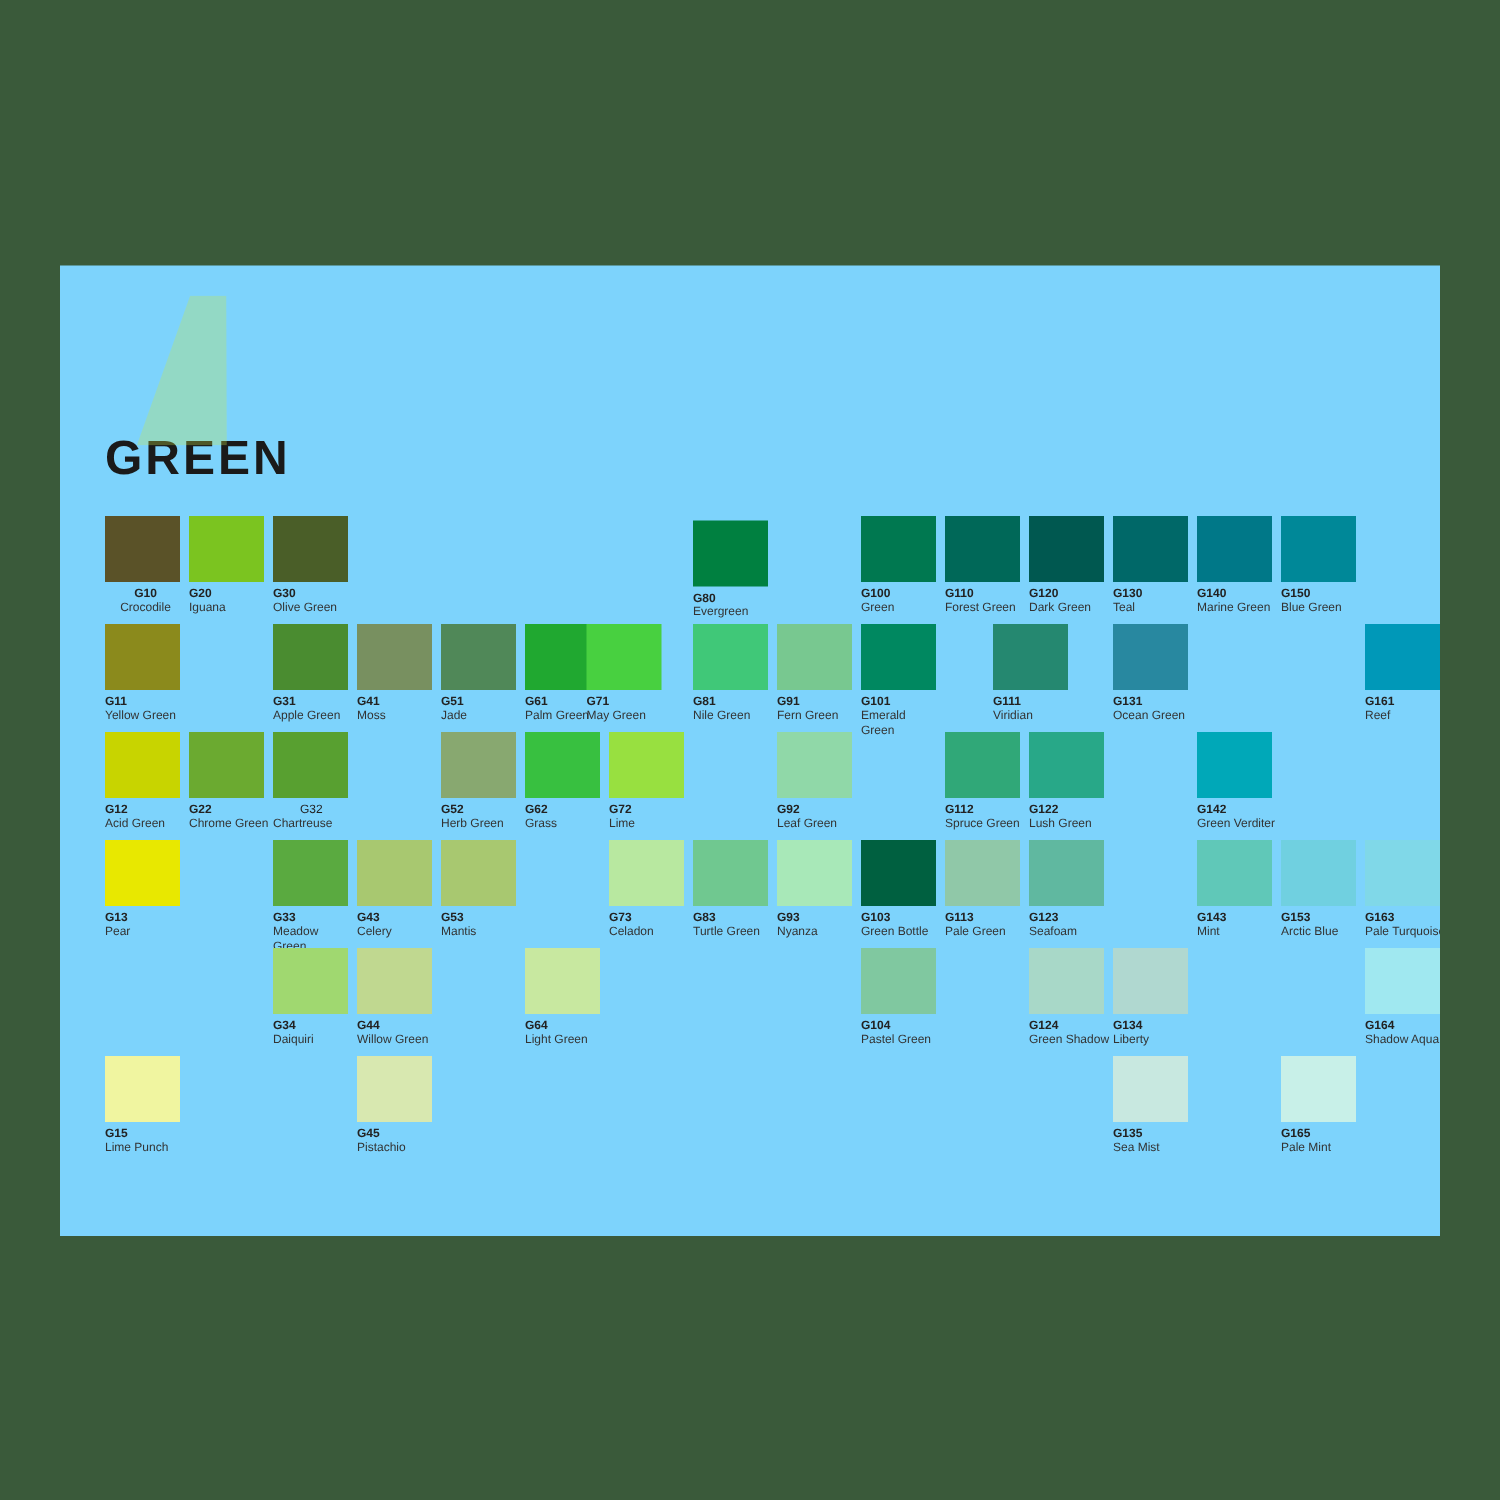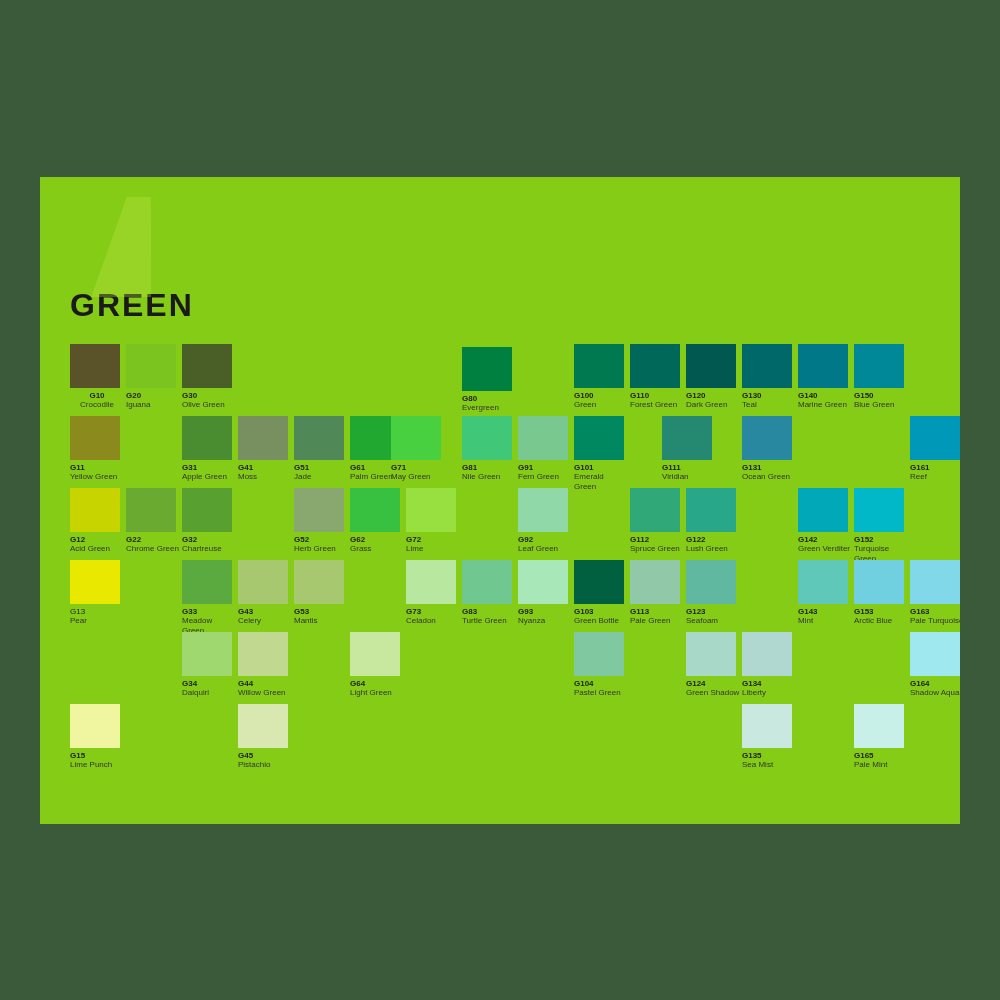--- a/index.html
+++ b/index.html
@@ -6,21 +6,21 @@
     body {
       width: 1000px;
       height: 1000px;
       background: #3a5a3a;
       display: flex;
       align-items: center;
       justify-content: center;
       font-family: Arial, sans-serif;
     }
     .card {
-      background: #84cc16;
+      background: #7dd3fc;
       width: 920px;
       min-height: 580px;
       padding: 30px 30px 30px 30px;
       position: relative;
       overflow: hidden;
     }
     .watermark {
       position: absolute;
       top: 20px;
       left: 60px;
@@ -66,21 +66,21 @@
         <div style="font-size: 8px; font-weight: bold; color: rgb(34, 34, 34); line-height: 1.2;">G11</div>
         <div style="font-size: 8px; color: rgb(51, 51, 51); line-height: 1.2; max-width: 54px;">Yellow Green</div>
       </div>
       <div style="position: absolute; left: 0px; top: 144px; width: 54px;">
         <div style="width: 50px; height: 44px; background-color: rgb(200, 212, 0); margin-bottom: 3px;"></div>
         <div style="font-size: 8px; font-weight: bold; color: rgb(34, 34, 34); line-height: 1.2;">G12</div>
         <div style="font-size: 8px; color: rgb(51, 51, 51); line-height: 1.2; max-width: 54px;">Acid Green</div>
       </div>
       <div style="position: absolute; left: 0px; top: 216px; width: 54px;">
         <div style="width: 50px; height: 44px; background-color: rgb(232, 232, 0); margin-bottom: 3px;"></div>
-        <div style="font-size: 8px; font-weight: normal; color: rgb(34, 34, 34); line-height: 1.2;">G13</div>
+        <div style="font-size: 8px; font-weight: bold; color: rgb(34, 34, 34); line-height: 1.2;">G13</div>
         <div style="font-size: 8px; color: rgb(51, 51, 51); line-height: 1.2; max-width: 54px;">Pear</div>
       </div>
       <div style="position: absolute; left: 0px; top: 360px; width: 54px;">
         <div style="width: 50px; height: 44px; background-color: rgb(240, 245, 160); margin-bottom: 3px;"></div>
         <div style="font-size: 8px; font-weight: bold; color: rgb(34, 34, 34); line-height: 1.2;">G15</div>
         <div style="font-size: 8px; color: rgb(51, 51, 51); line-height: 1.2; max-width: 54px;">Lime Punch</div>
       </div>
       <div style="position: absolute; left: 56px; top: 0px; width: 54px;">
         <div style="width: 50px; height: 44px; background-color: rgb(123, 196, 32); margin-bottom: 3px;"></div>
         <div style="font-size: 8px; font-weight: bold; color: rgb(34, 34, 34); line-height: 1.2;">G20</div>
@@ -96,21 +96,21 @@
         <div style="font-size: 8px; font-weight: bold; color: rgb(34, 34, 34); line-height: 1.2;">G30</div>
         <div style="font-size: 8px; color: rgb(51, 51, 51); line-height: 1.2; max-width: 54px;">Olive Green</div>
       </div>
       <div style="position: absolute; left: 112px; top: 72px; width: 54px;">
         <div style="width: 50px; height: 44px; background-color: rgb(74, 140, 48); margin-bottom: 3px;"></div>
         <div style="font-size: 8px; font-weight: bold; color: rgb(34, 34, 34); line-height: 1.2;">G31</div>
         <div style="font-size: 8px; color: rgb(51, 51, 51); line-height: 1.2; max-width: 54px;">Apple Green</div>
       </div>
       <div style="position: absolute; left: 112px; top: 144px; width: 54px;">
         <div style="width: 50px; height: 44px; background-color: rgb(88, 160, 48); margin-bottom: 3px;"></div>
-        <div style="font-size: 8px; font-weight: bold; color: rgb(34, 34, 34); line-height: 1.2;">G32</div>
+        <div style="font-size: 8px; font-weight: normal; color: rgb(34, 34, 34); line-height: 1.2; margin-left: 18px;">G32</div>
         <div style="font-size: 8px; color: rgb(51, 51, 51); line-height: 1.2; max-width: 54px;">Chartreuse</div>
       </div>
       <div style="position: absolute; left: 112px; top: 216px; width: 54px;">
         <div style="width: 50px; height: 44px; background-color: rgb(90, 170, 64); margin-bottom: 3px;"></div>
         <div style="font-size: 8px; font-weight: bold; color: rgb(34, 34, 34); line-height: 1.2;">G33</div>
         <div style="font-size: 8px; color: rgb(51, 51, 51); line-height: 1.2; max-width: 54px;">Meadow Green</div>
       </div>
       <div style="position: absolute; left: 112px; top: 288px; width: 54px;">
         <div style="width: 50px; height: 44px; background-color: rgb(160, 216, 112); margin-bottom: 3px;"></div>
         <div style="font-size: 8px; font-weight: bold; color: rgb(34, 34, 34); line-height: 1.2;">G34</div>
@@ -304,25 +304,20 @@
       <div style="position: absolute; left: 728px; top: 216px; width: 54px;">
         <div style="width: 50px; height: 44px; background-color: rgb(96, 200, 184); margin-bottom: 3px;"></div>
         <div style="font-size: 8px; font-weight: bold; color: rgb(34, 34, 34); line-height: 1.2;">G143</div>
         <div style="font-size: 8px; color: rgb(51, 51, 51); line-height: 1.2; max-width: 54px;">Mint</div>
       </div>
       <div style="position: absolute; left: 784px; top: 0px; width: 54px;">
         <div style="width: 50px; height: 44px; background-color: rgb(0, 136, 152); margin-bottom: 3px;"></div>
         <div style="font-size: 8px; font-weight: bold; color: rgb(34, 34, 34); line-height: 1.2;">G150</div>
         <div style="font-size: 8px; color: rgb(51, 51, 51); line-height: 1.2; max-width: 54px;">Blue Green</div>
       </div>
-      <div style="position: absolute; left: 784px; top: 144px; width: 54px;">
-        <div style="width: 50px; height: 44px; background-color: rgb(0, 184, 200); margin-bottom: 3px;"></div>
-        <div style="font-size: 8px; font-weight: bold; color: rgb(34, 34, 34); line-height: 1.2;">G152</div>
-        <div style="font-size: 8px; color: rgb(51, 51, 51); line-height: 1.2; max-width: 54px;">Turquoise Green</div>
-      </div>
       <div style="position: absolute; left: 784px; top: 216px; width: 54px;">
         <div style="width: 50px; height: 44px; background-color: rgb(112, 208, 224); margin-bottom: 3px;"></div>
         <div style="font-size: 8px; font-weight: bold; color: rgb(34, 34, 34); line-height: 1.2;">G153</div>
         <div style="font-size: 8px; color: rgb(51, 51, 51); line-height: 1.2; max-width: 54px;">Arctic Blue</div>
       </div>
       <div style="position: absolute; left: 784px; top: 360px; width: 54px;">
         <div style="width: 50px; height: 44px; background-color: rgb(200, 240, 232); margin-bottom: 3px;"></div>
         <div style="font-size: 8px; font-weight: bold; color: rgb(34, 34, 34); line-height: 1.2;">G165</div>
         <div style="font-size: 8px; color: rgb(51, 51, 51); line-height: 1.2; max-width: 54px;">Pale Mint</div>
       </div>

